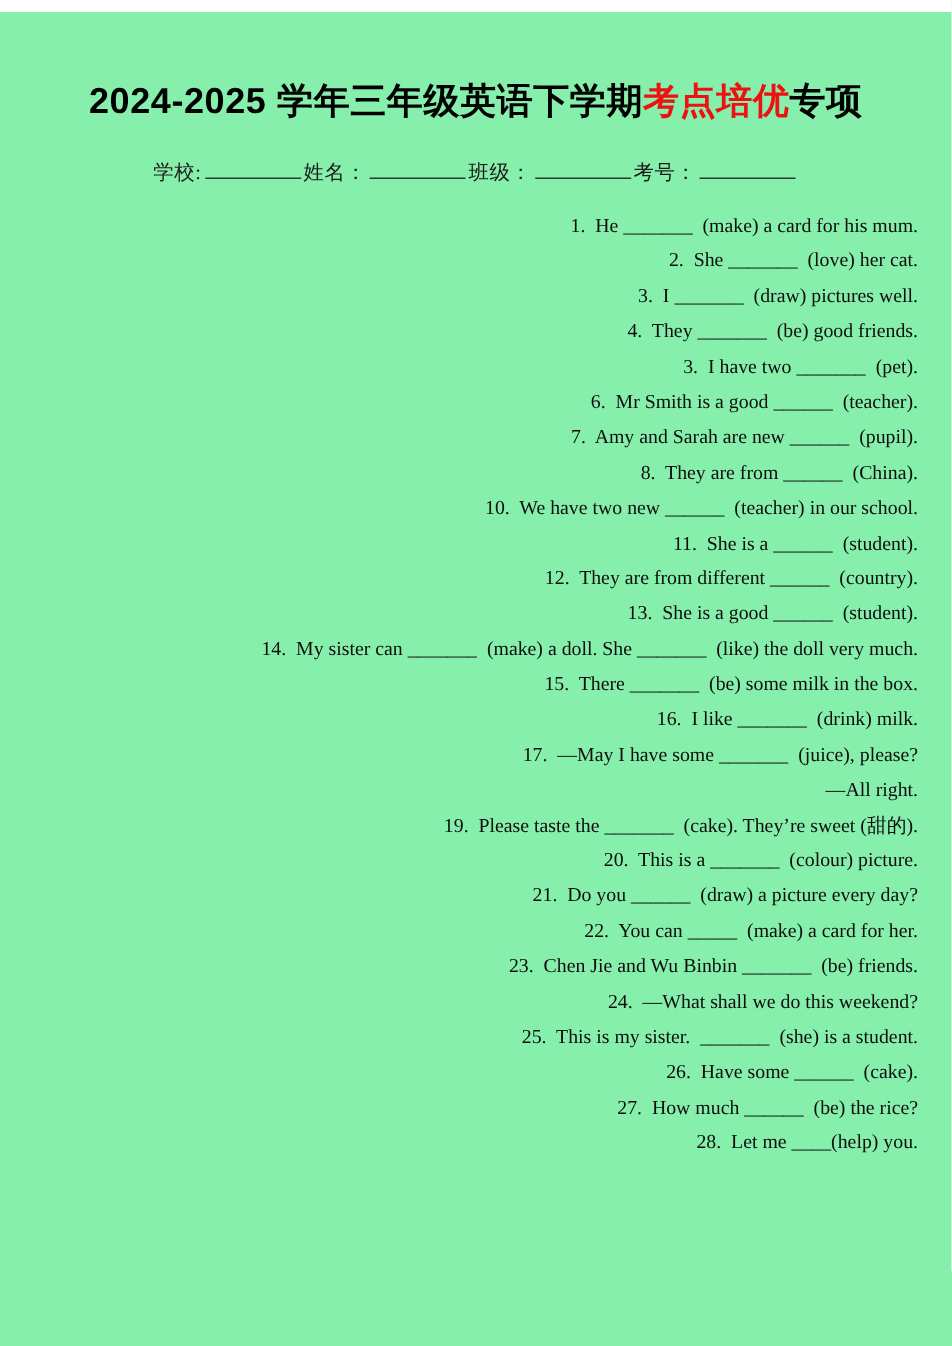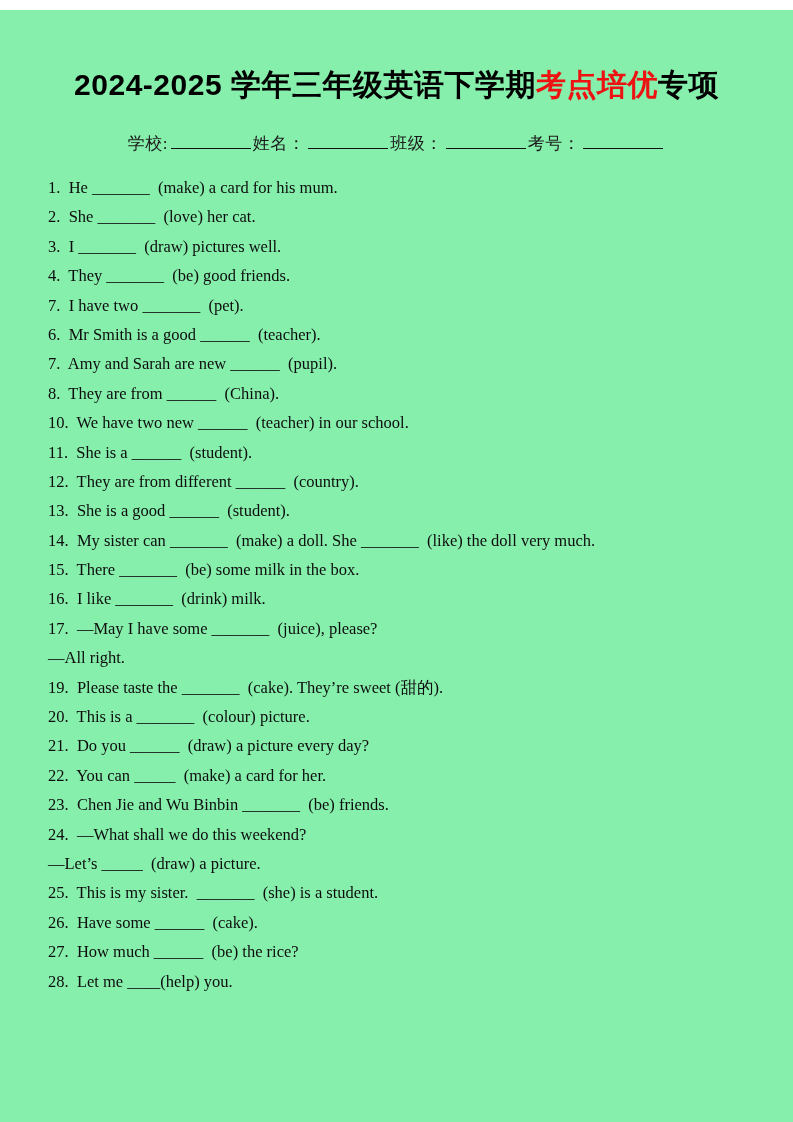--- a/index.html
+++ b/index.html
@@ -55,57 +55,57 @@
   }
   .questions {
     margin: 18px 28px 0 48px;
     font-size: 16.5px;
     color: #0d0d0d;
   }
   .q-line {
     height: 29.4px;
     line-height: 29.4px;
     white-space: pre;
+    text-align: right;
   }
 </style>
 </head>
 <body>
 
 <div class="page">
 
   <h1 class="title"><span>2024-2025 学年三年级英语下学期</span><span class="hl" style="color: rgb(238, 17, 17);">考点培优</span><span>专项</span></h1>
 
   <div class="info-line">
     <span class="info-field"><span class="info-label">学校:</span><span class="info-blank"></span></span><span class="info-field"><span class="info-label">姓名：</span><span class="info-blank"></span></span><span class="info-field"><span class="info-label">班级：</span><span class="info-blank"></span></span><span class="info-field"><span class="info-label">考号：</span><span class="info-blank"></span></span>
   </div>
 
   <div class="questions">
     <div class="q-line">1.  He _______  (make) a card for his mum.</div>
     <div class="q-line">2.  She _______  (love) her cat.</div>
     <div class="q-line">3.  I _______  (draw) pictures well.</div>
     <div class="q-line">4.  They _______  (be) good friends.</div>
-    <div class="q-line">7.  I have two _______  (pet).</div>
+    <div class="q-line">3.  I have two _______  (pet).</div>
     <div class="q-line">6.  Mr Smith is a good ______  (teacher).</div>
     <div class="q-line">7.  Amy and Sarah are new ______  (pupil).</div>
     <div class="q-line">8.  They are from ______  (China).</div>
     <div class="q-line">10.  We have two new ______  (teacher) in our school.</div>
     <div class="q-line">11.  She is a ______  (student).</div>
     <div class="q-line">12.  They are from different ______  (country).</div>
     <div class="q-line">13.  She is a good ______  (student).</div>
     <div class="q-line">14.  My sister can _______  (make) a doll. She _______  (like) the doll very much.</div>
     <div class="q-line">15.  There _______  (be) some milk in the box.</div>
     <div class="q-line">16.  I like _______  (drink) milk.</div>
     <div class="q-line">17.  —May I have some _______  (juice), please?</div>
     <div class="q-line">—All right.</div>
     <div class="q-line">19.  Please taste the _______  (cake). They’re sweet (甜的).</div>
     <div class="q-line">20.  This is a _______  (colour) picture.</div>
     <div class="q-line">21.  Do you ______  (draw) a picture every day?</div>
     <div class="q-line">22.  You can _____  (make) a card for her.</div>
     <div class="q-line">23.  Chen Jie and Wu Binbin _______  (be) friends.</div>
     <div class="q-line">24.  —What shall we do this weekend?</div>
-    <div class="q-line">—Let’s _____  (draw) a picture.</div>
     <div class="q-line">25.  This is my sister.  _______  (she) is a student.</div>
     <div class="q-line">26.  Have some ______  (cake).</div>
     <div class="q-line">27.  How much ______  (be) the rice?</div>
     <div class="q-line">28.  Let me ____(help) you.</div>
   </div>
 
 </div>
 
 </body></html>

